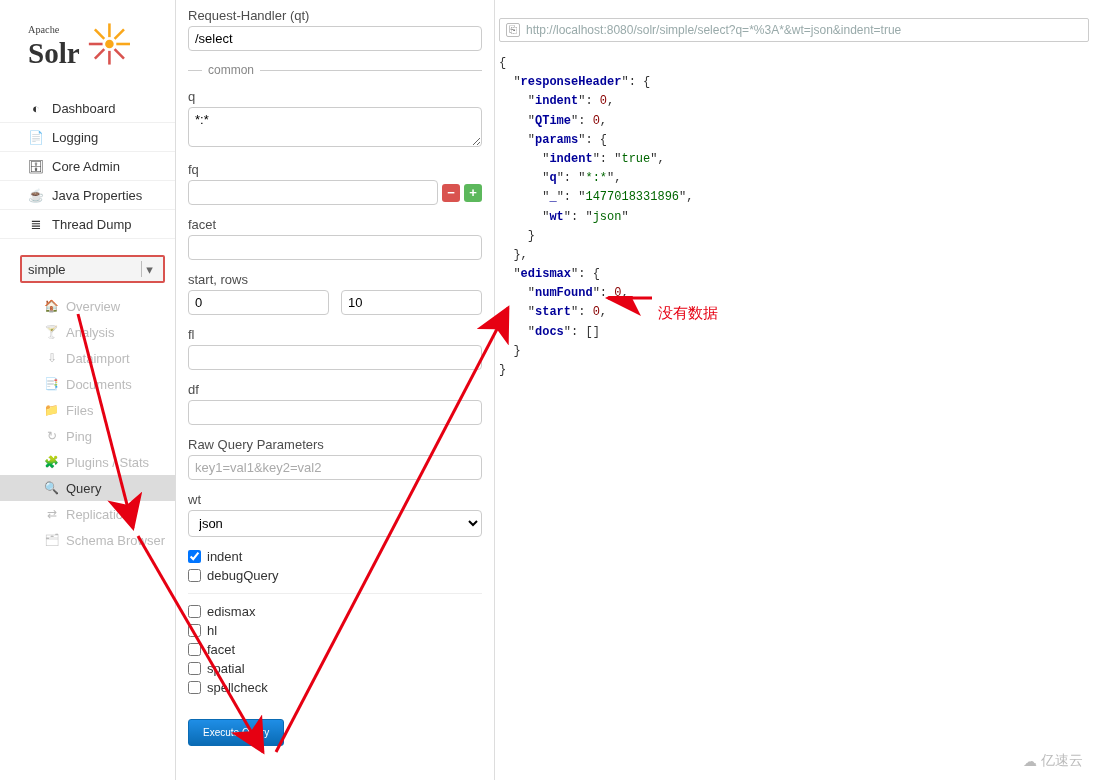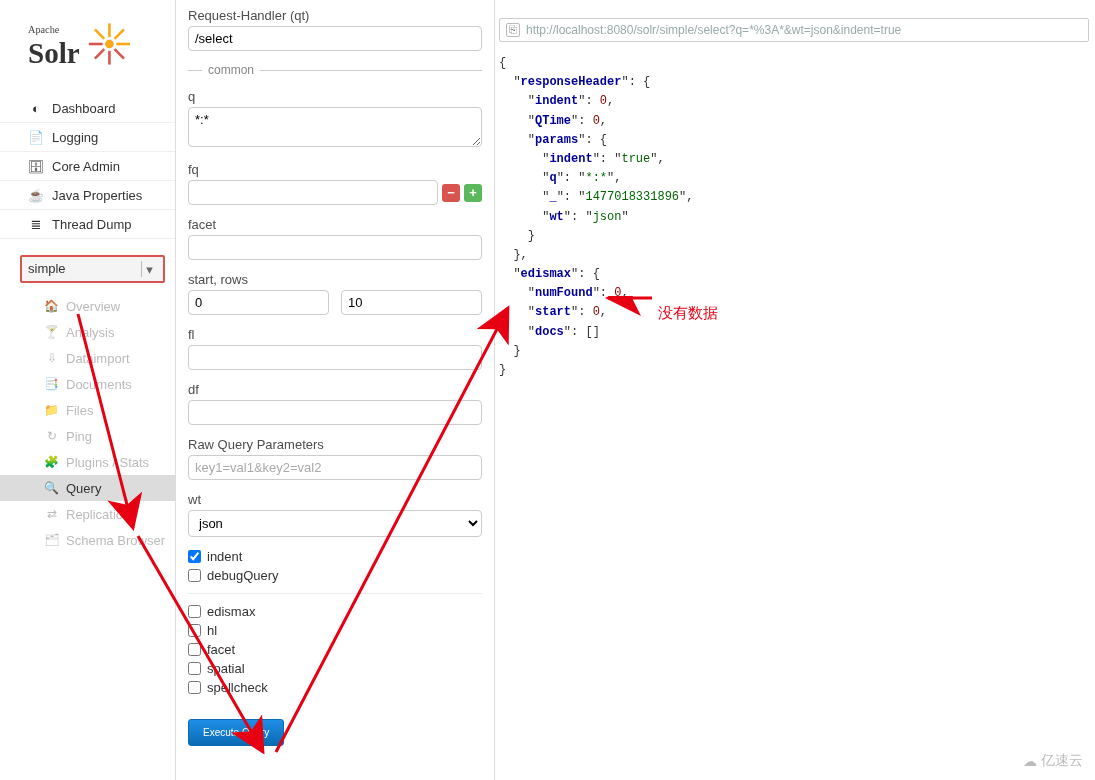--- a/index.html
+++ b/index.html
@@ -5,21 +5,21 @@
 * { box-sizing: border-box; margin: 0; padding: 0; }
 body { font-family: Arial, Helvetica, sans-serif; font-size: 13px; color: #333; background: #fff; width: 1095px; height: 780px; position: relative; overflow: hidden; }
 .layout { display: flex; height: 100%; }
 .sidebar { width: 175px; background: #fff; padding-top: 10px; }
 .logo { padding: 10px 20px 20px 28px; }
 .logo-svg { width: 120px; }
 .nav-list { list-style: none; }
 .nav-item { display: flex; align-items: center; padding: 6px 12px 6px 28px; border-bottom: 1px solid #f0f0f0; color: #333; cursor: pointer; }
 .nav-item .icon { width: 16px; height: 16px; margin-right: 8px; display: inline-flex; align-items: center; justify-content: center; font-size: 13px; }
 .core-select { margin: 16px 10px 10px 20px; }
-.select-box { border: 2px solid #d9534f; border-radius: 2px; background: #f4f4f4; display: flex; padding: 4px 6px; cursor: pointer; }
+.select-box { border: 2px solid #d9534f; border-radius: 2px; background: #f4f4f4; display: flex; align-items: center; padding: 4px 6px; cursor: pointer; }
 .select-box .dd { margin-left: auto; width: 16px; height: 16px; border-left: 1px solid #bbb; display: flex; align-items: center; justify-content: center; color: #666; }
 .sub-list { list-style: none; margin-top: 8px; }
 .sub-item { display: flex; align-items: center; padding: 5px 10px 5px 44px; color: #bbb; cursor: pointer; }
 .sub-item.active { background: #dcdcdc; color: #333; }
 .sub-item .icon { width: 16px; height: 16px; margin-right: 6px; font-size: 12px; display: inline-flex; align-items: center; justify-content: center; }
 .center { width: 320px; border-left: 1px solid #ddd; border-right: 1px solid #ddd; padding: 8px 12px 12px 12px; overflow: visible; }
 .form-group { margin-bottom: 12px; }
 .form-label { display: block; color: #4d4d4d; margin-bottom: 3px; font-size: 13px; }
 .form-input, .form-textarea, .form-select { width: 100%; border: 1px solid #ccc; border-radius: 4px; padding: 4px 6px; font-size: 13px; background: #fff; font-family: inherit; }
 .form-textarea { resize: both; min-height: 40px; }

